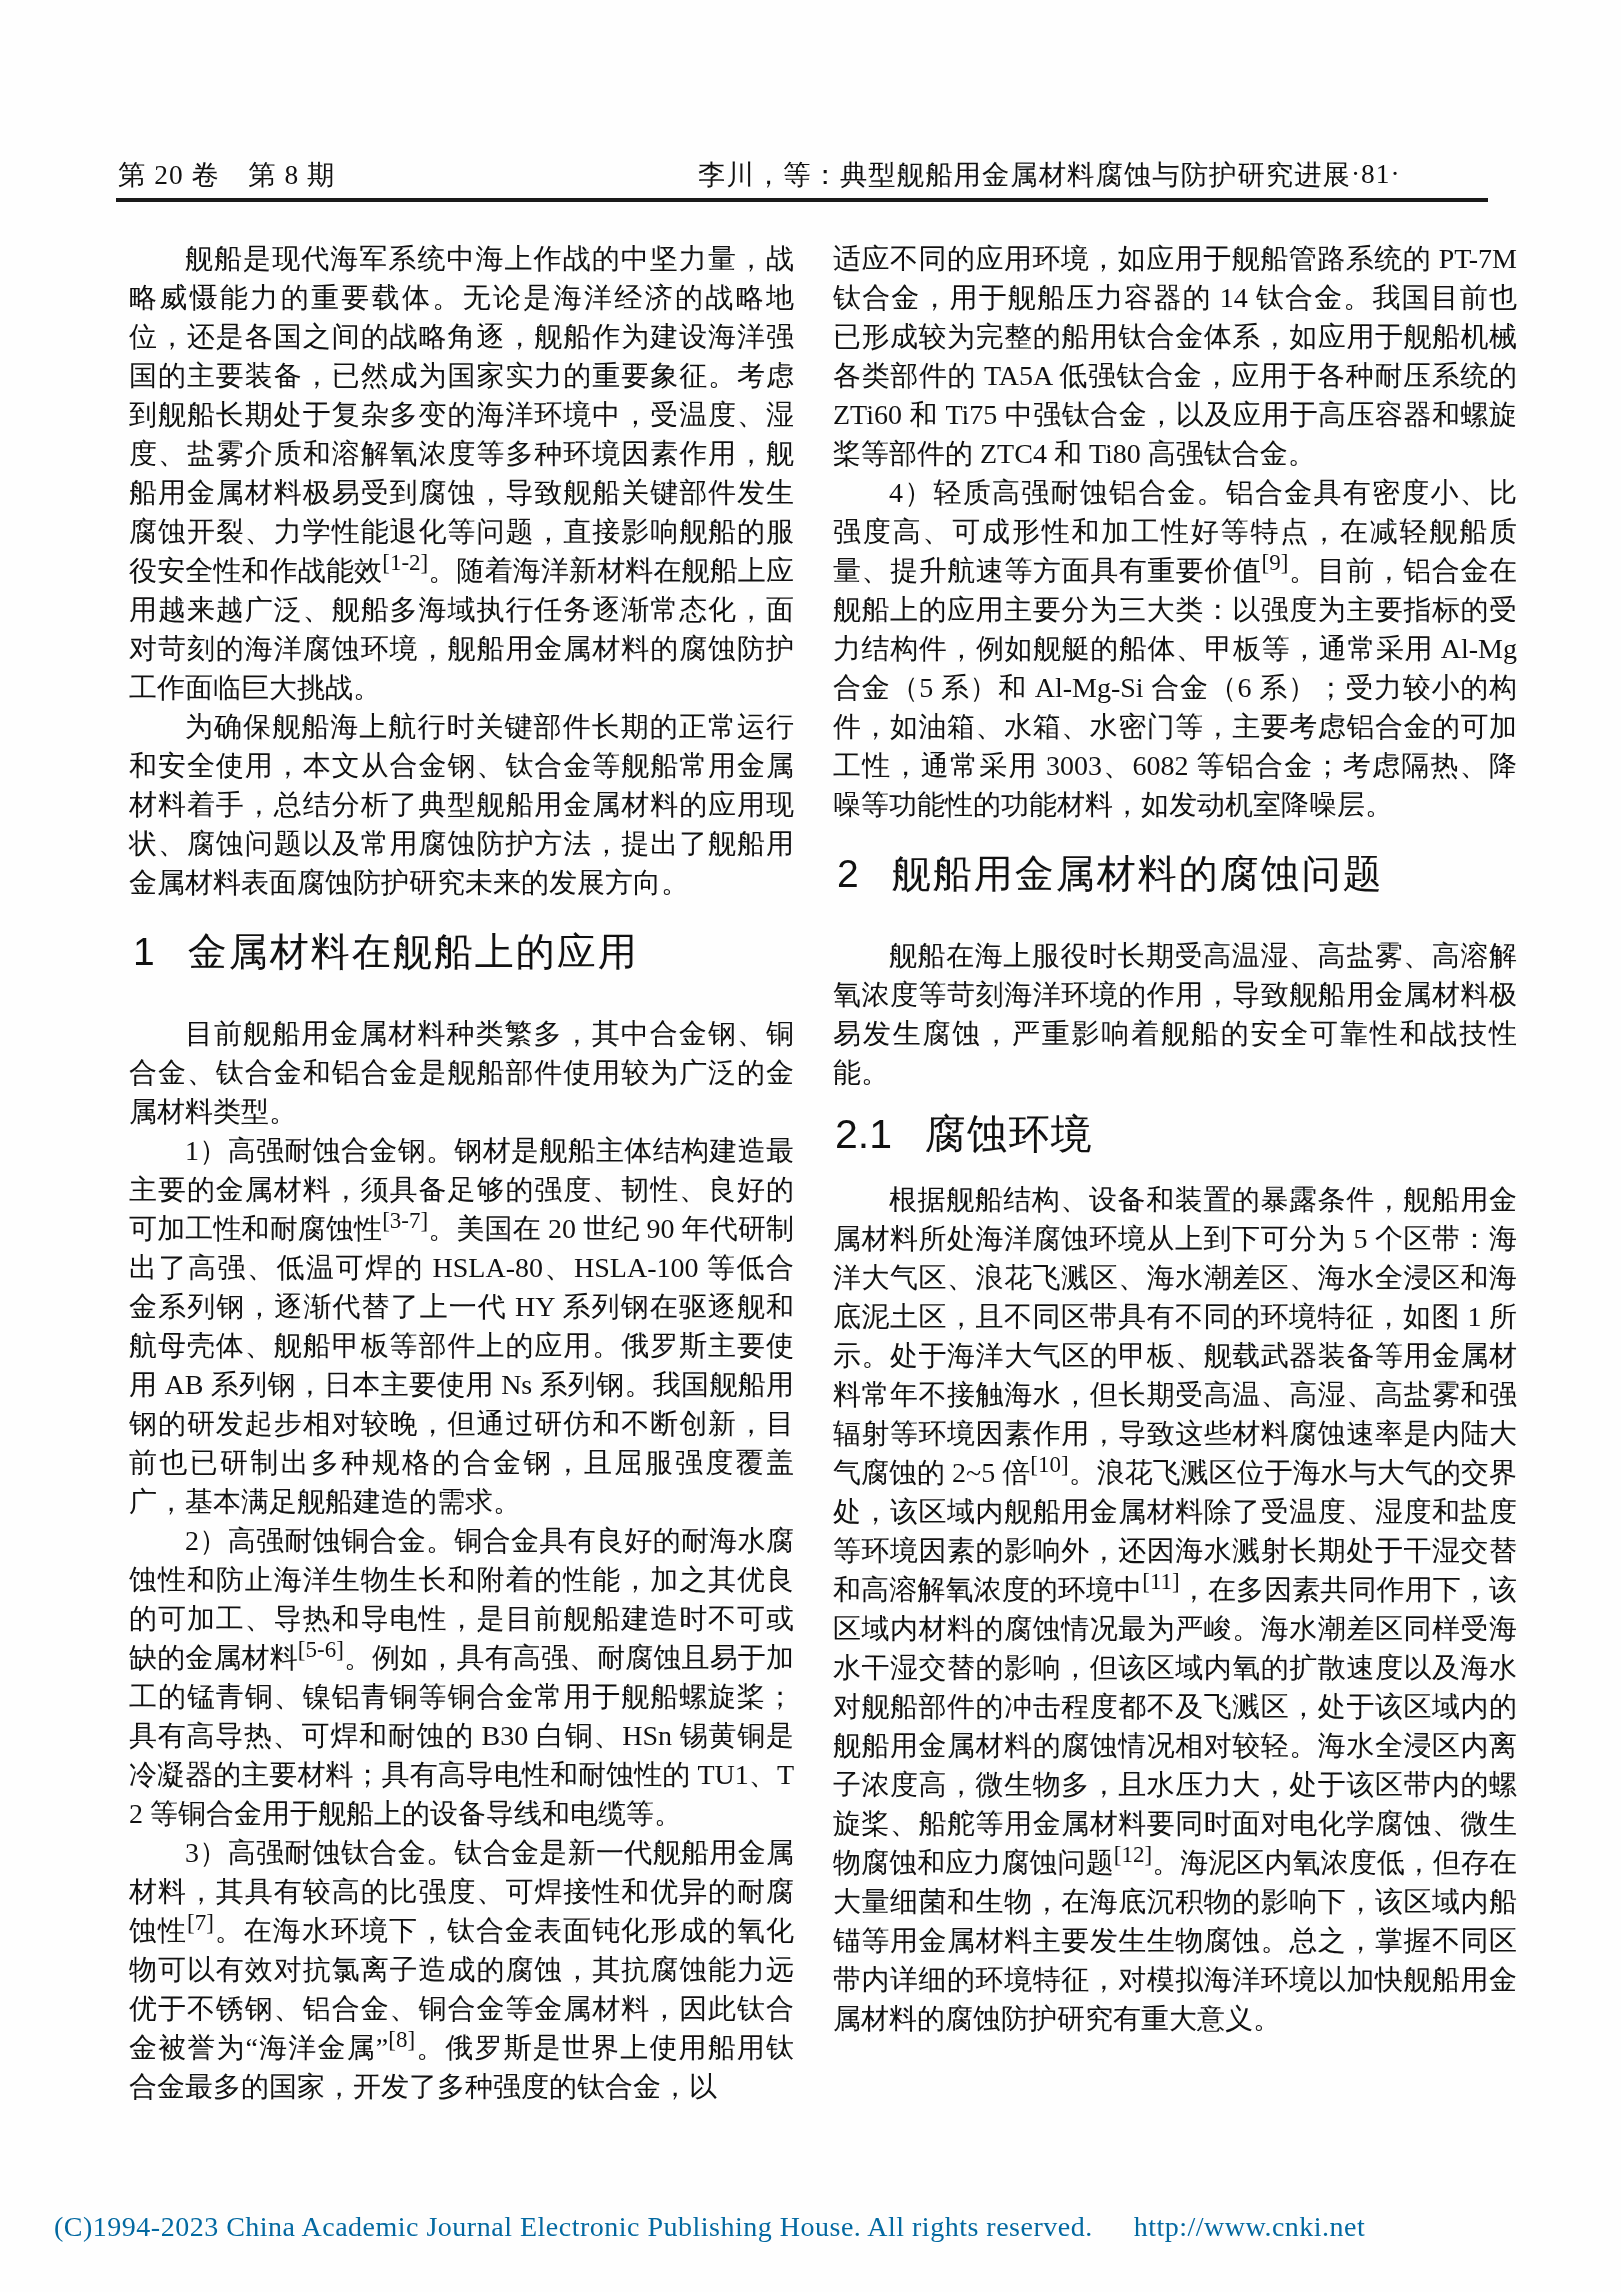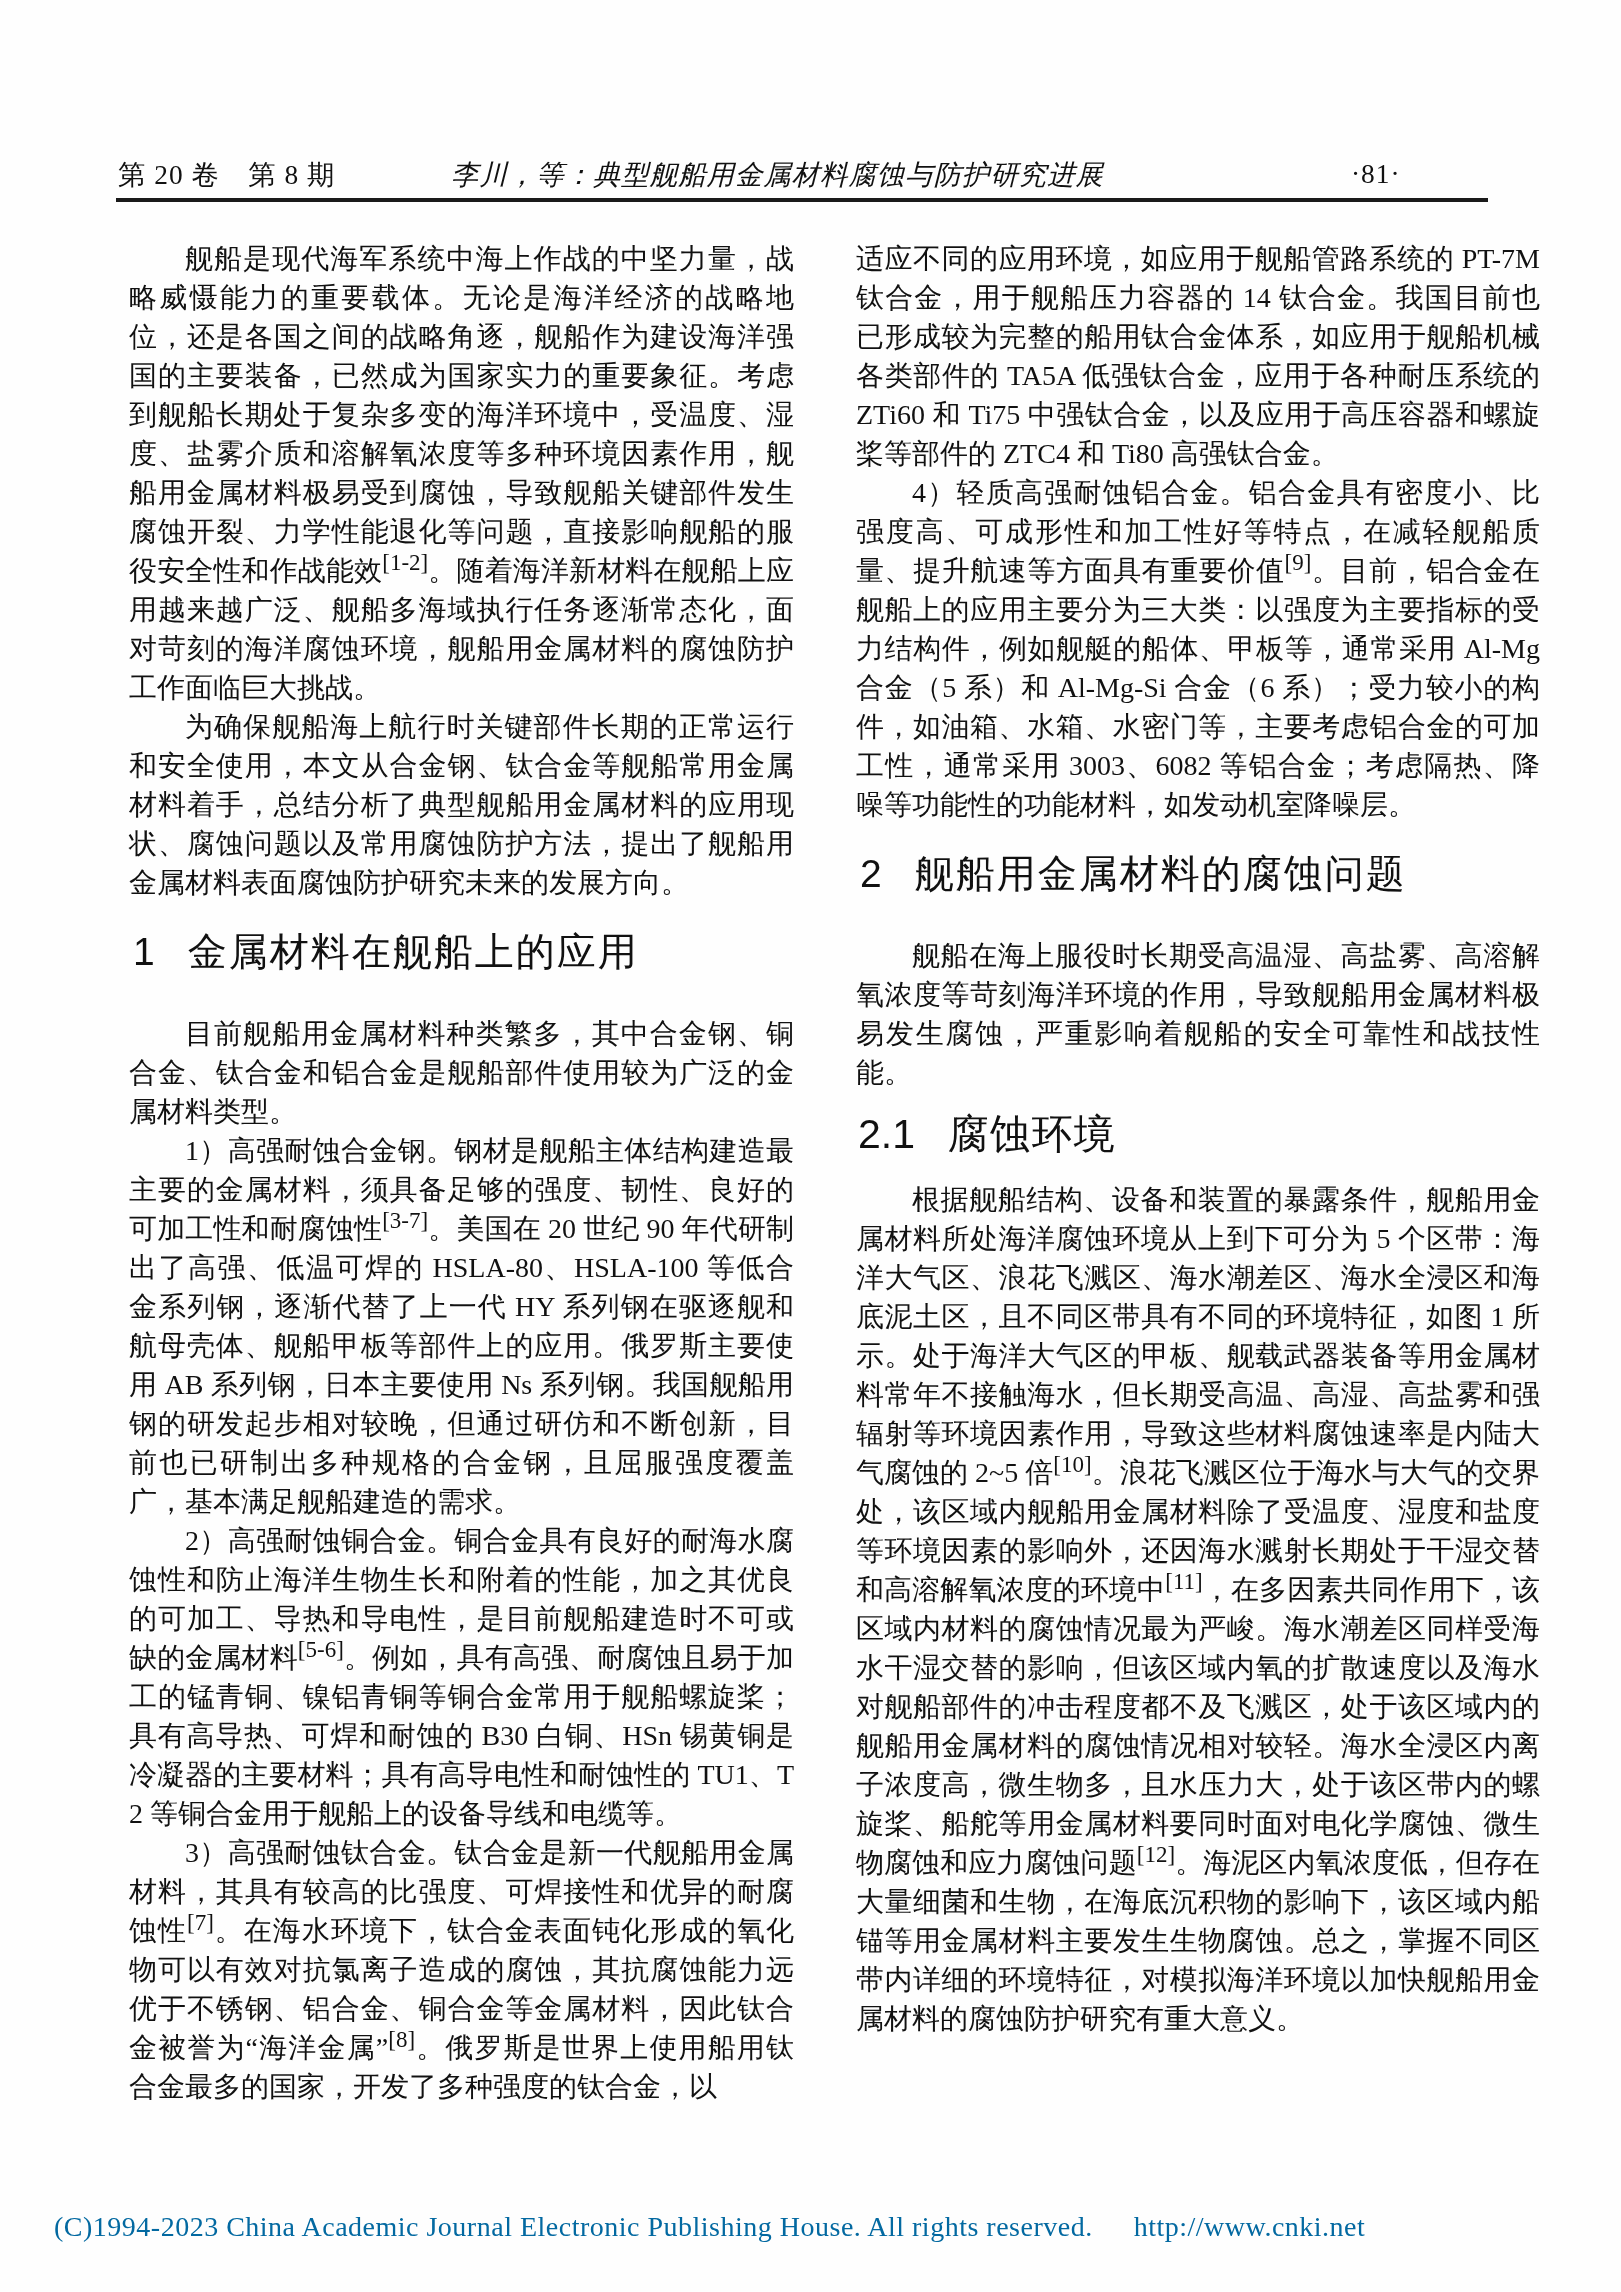--- a/index.html
+++ b/index.html
@@ -19,38 +19,38 @@
     top: 155px;
     left: 118px;
     width: 1390px;
     height: 39px;
     display: flex;
     align-items: center;
     font-size: 27.4px;
     letter-spacing: 1px;
   }
   .header .h-left  { flex: 0 0 333px; text-align: left; }
-  .header .h-center{ flex: 1 1 auto;  text-align: left; font-style: italic; }
+  .header .h-center{ flex: 1 1 auto;  text-align: right; }
   .header .h-right { flex: 0 0 157px; text-align: left; }
   .header-rule {
     position: absolute;
     top: 198px;
     left: 116px;
     width: 1372px;
     height: 3.9px;
     background: #1a1a1a;
   }
   .col {
     position: absolute;
     top: 239px;
     font-size: 28px;
     line-height: 39px;
   }
   .col-left  { left: 129px; width: 665px; }
-  .col-right { left: 856px; width: 684px; }
+  .col-right { left: 833px; width: 684px; }
   .para {
     text-align: justify;
     text-indent: 2em;
     word-break: break-all;
   }
   .para.noindent { text-indent: 0; }
   sup.ref {
     font-size: 23px;
     line-height: 0;
     vertical-align: super;

